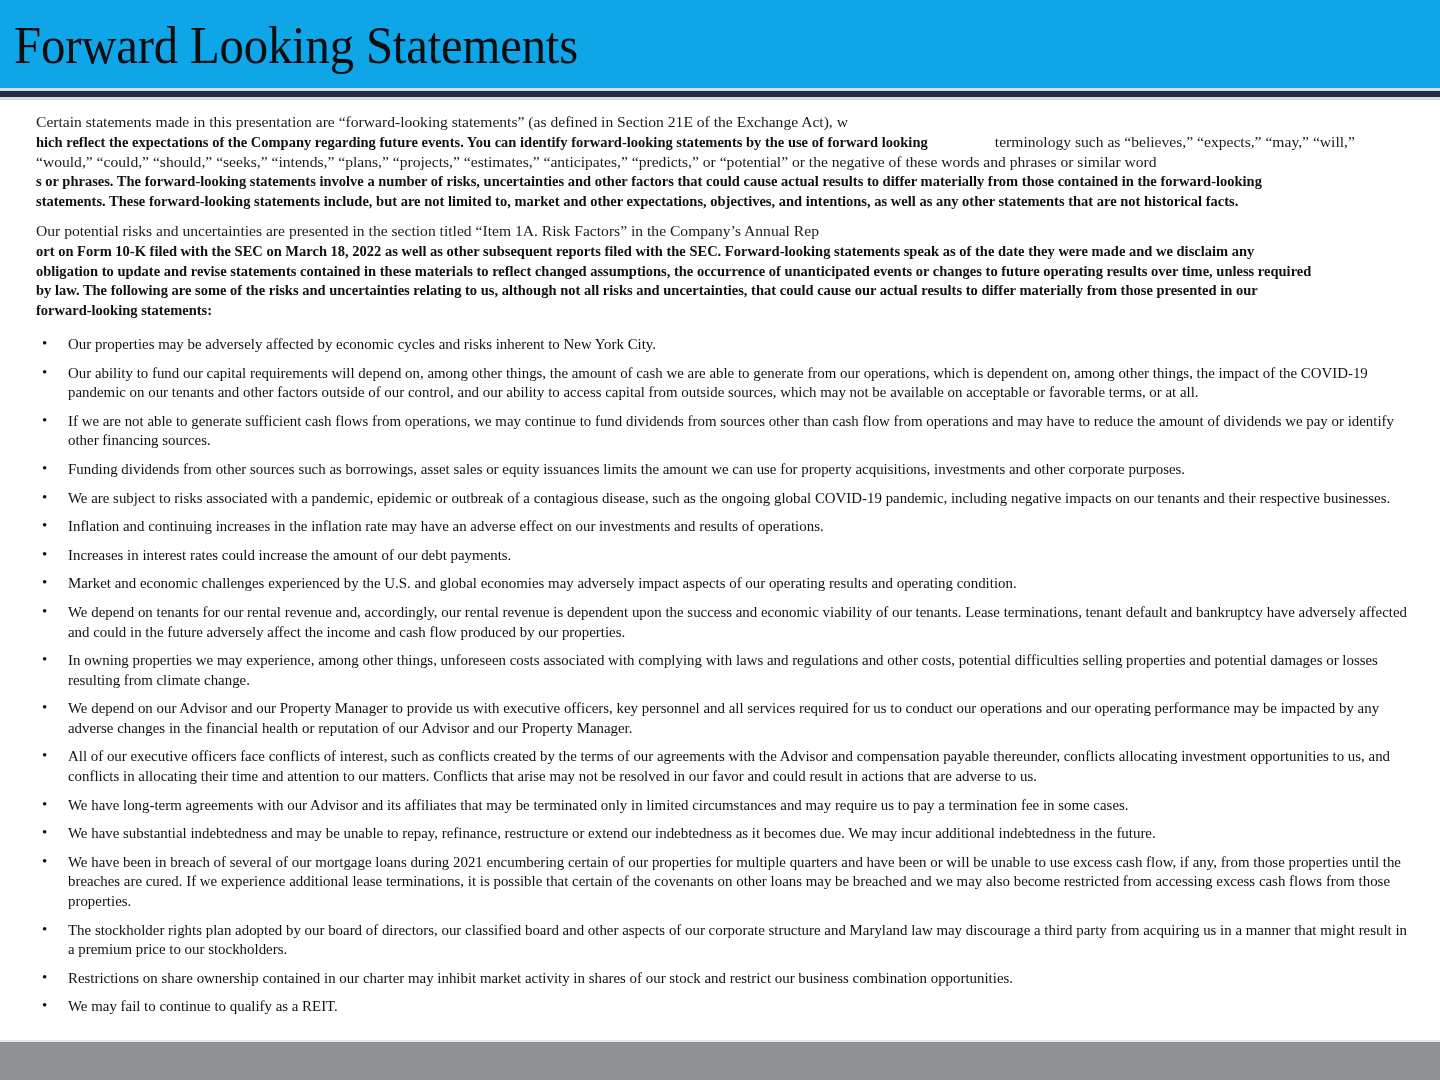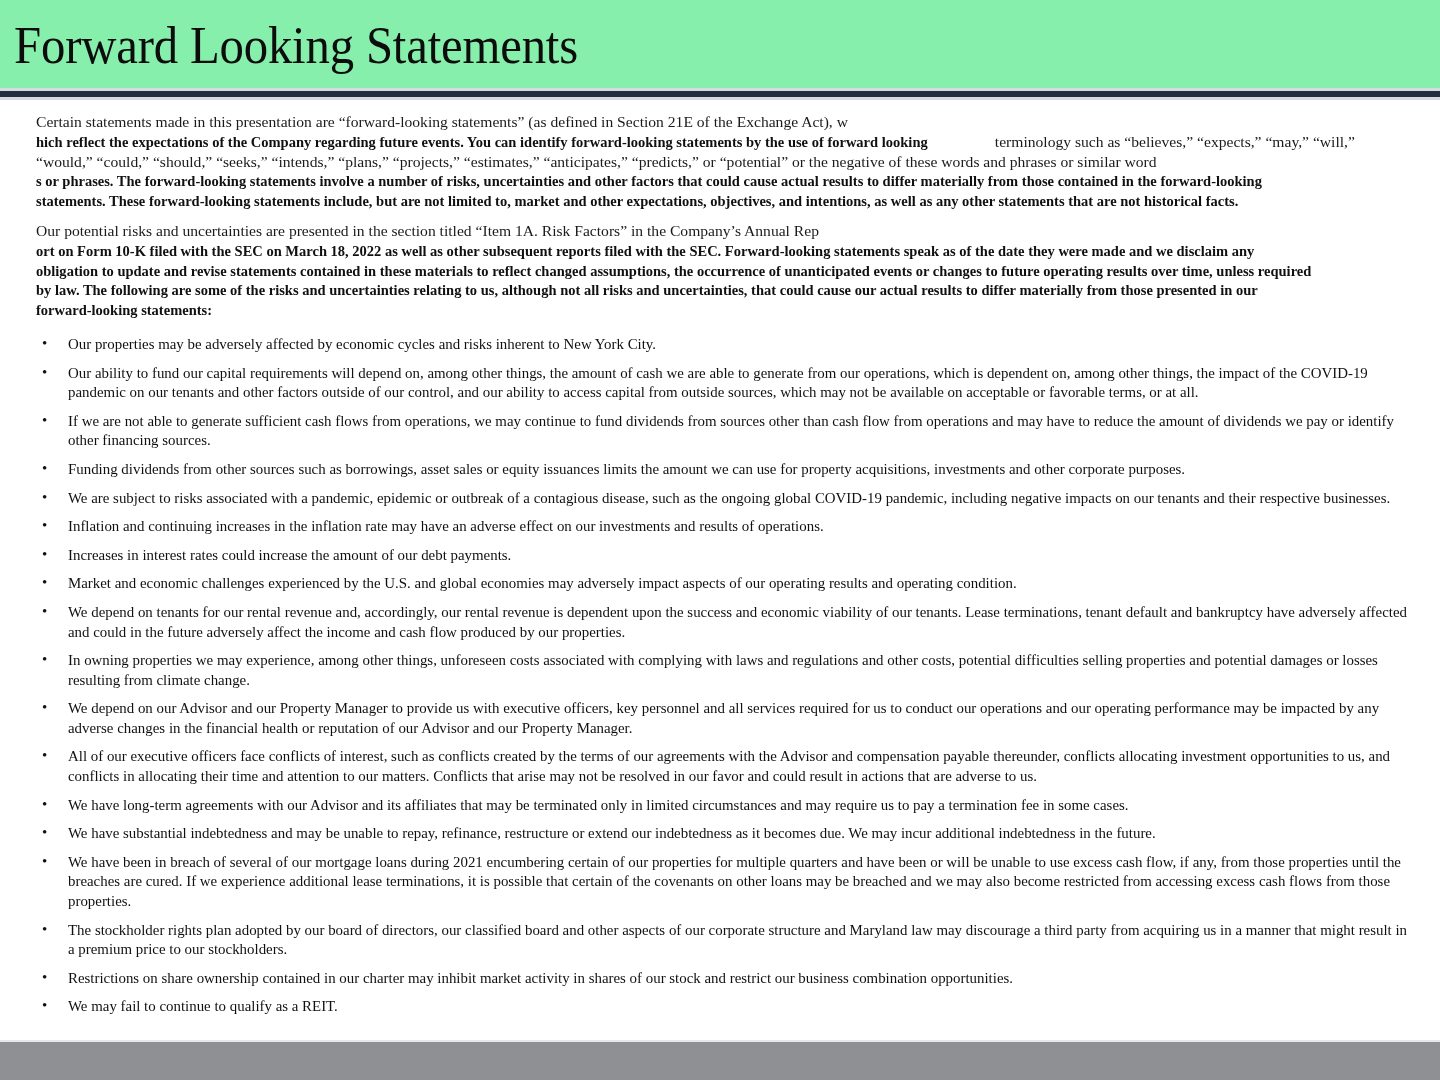--- a/index.html
+++ b/index.html
@@ -16,21 +16,21 @@
     color: #000000;
   }
 
   
   .slide-title-area {
     position: absolute;
     left: 0;
     top: 0;
     width: 1440px;
     height: 90px;
-    background: #86efac;
+    background: #0ea5e9;
   }
   .slide-title {
     position: absolute;
     left: 14px;
     top: 14px;
     font-size: 53px;
     line-height: 62px;
     font-weight: 400;
     letter-spacing: -0.2px;
     color: #0d0d0d;

